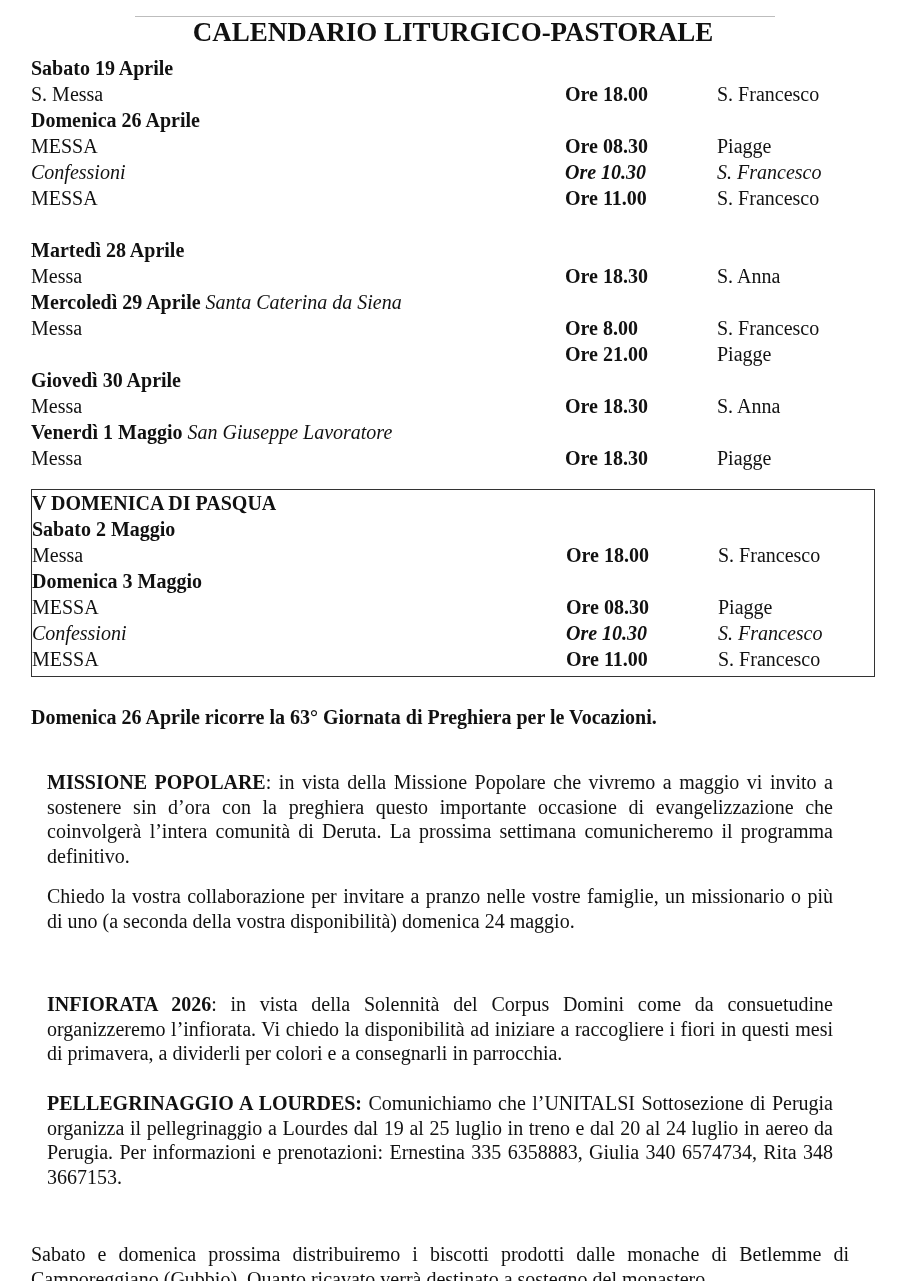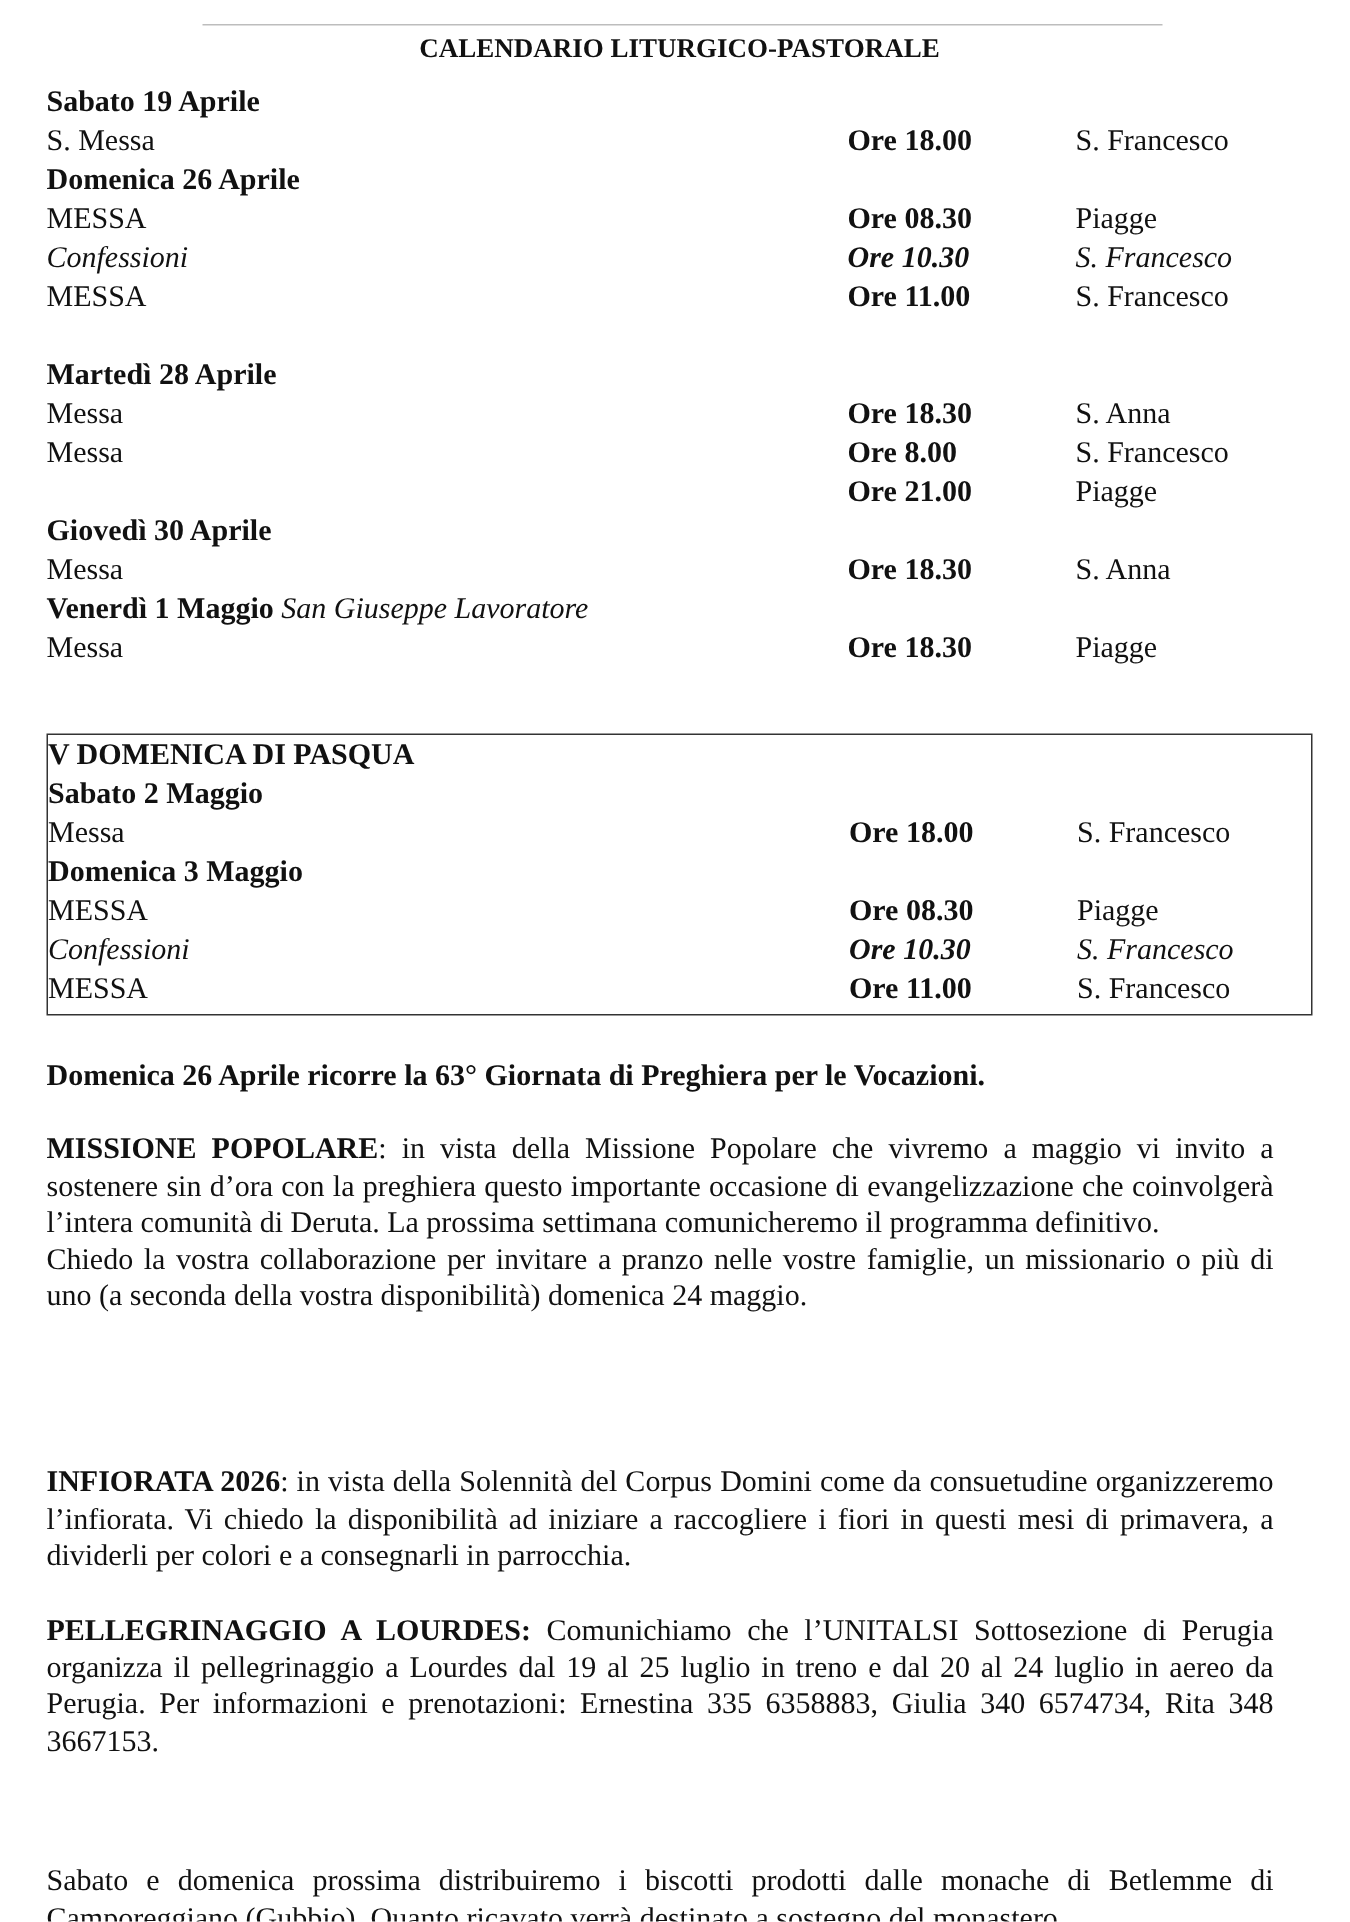--- a/index.html
+++ b/index.html
@@ -4,39 +4,39 @@
 <style>
   html, body { margin: 0; padding: 0; background: #ffffff; }
   body {
     width: 900px; height: 1281px; position: relative; overflow: hidden;
     font-family: "Liberation Serif", "DejaVu Serif", serif;
     color: #111111;
     font-size: 20px;
   }
   .page { position: absolute; left: 31px; top: 0; width: 844px; }
   .top-rule { position: absolute; left: 135px; top: 16px; width: 640px; height: 1px; background: #bdbdbd; }
-  .title { position: absolute; left: 0; top: 19px; width: 844px; text-align: center; font-weight: bold; font-size: 18px; line-height: 26px; }
+  .title { position: absolute; left: 0; top: 19px; width: 844px; text-align: center; font-weight: bold; font-size: 27px; line-height: 26px; }
   .sched { position: absolute; left: 0; width: 844px; }
   .row { height: 26px; line-height: 26px; position: relative; white-space: nowrap; }
   .row .act { position: absolute; left: 0; }
   .row .time { position: absolute; left: 534px; font-weight: bold; }
   .row .place { position: absolute; left: 686px; }
   .row.italic { font-style: italic; }
   .day { font-weight: bold; }
   .day .saint { font-weight: normal; font-style: italic; }
   .box {
     position: absolute; left: 0; top: 489px; width: 842px; height: 186px;
     border: 1px solid #333333;
   }
   .box .box-title { text-align: left; font-weight: bold; height: 26px; line-height: 26px; margin-top: 0px; }
   .box .sched { position: relative; left: 0; }
   .box .row .time { left: 534px; }
   .box .row .place { left: 686px; }
   .notice { position: absolute; left: 0; width: 818px; text-align: justify; line-height: 24.5px; }
-  .notice p { margin: 0; }
+  .notice p { margin: 16px; }
   .b { font-weight: bold; }
 </style>
 </head>
 <body>
 
 <div class="top-rule"></div>
 
 <div class="page">
   <div class="title">CALENDARIO LITURGICO-PASTORALE</div>
 
@@ -63,20 +63,21 @@
         <span class="time">Ore 11.00</span>
         <span class="place">S. Francesco</span>
       </div>
       <div class="row"></div>
       <div class="row day"><span>Martedì 28 Aprile</span></div>
       <div class="row">
         <span class="act">Messa</span>
         <span class="time">Ore 18.30</span>
         <span class="place">S. Anna</span>
       </div>
+      <div class="row day"><span>Mercoledì 29 Aprile</span> <span class="saint">Santa Caterina da Siena</span></div>
       <div class="row">
         <span class="act">Messa</span>
         <span class="time">Ore 8.00</span>
         <span class="place">S. Francesco</span>
       </div>
       <div class="row">
         <span class="time">Ore 21.00</span>
         <span class="place">Piagge</span>
       </div>
       <div class="row day"><span>Giovedì 30 Aprile</span></div>

